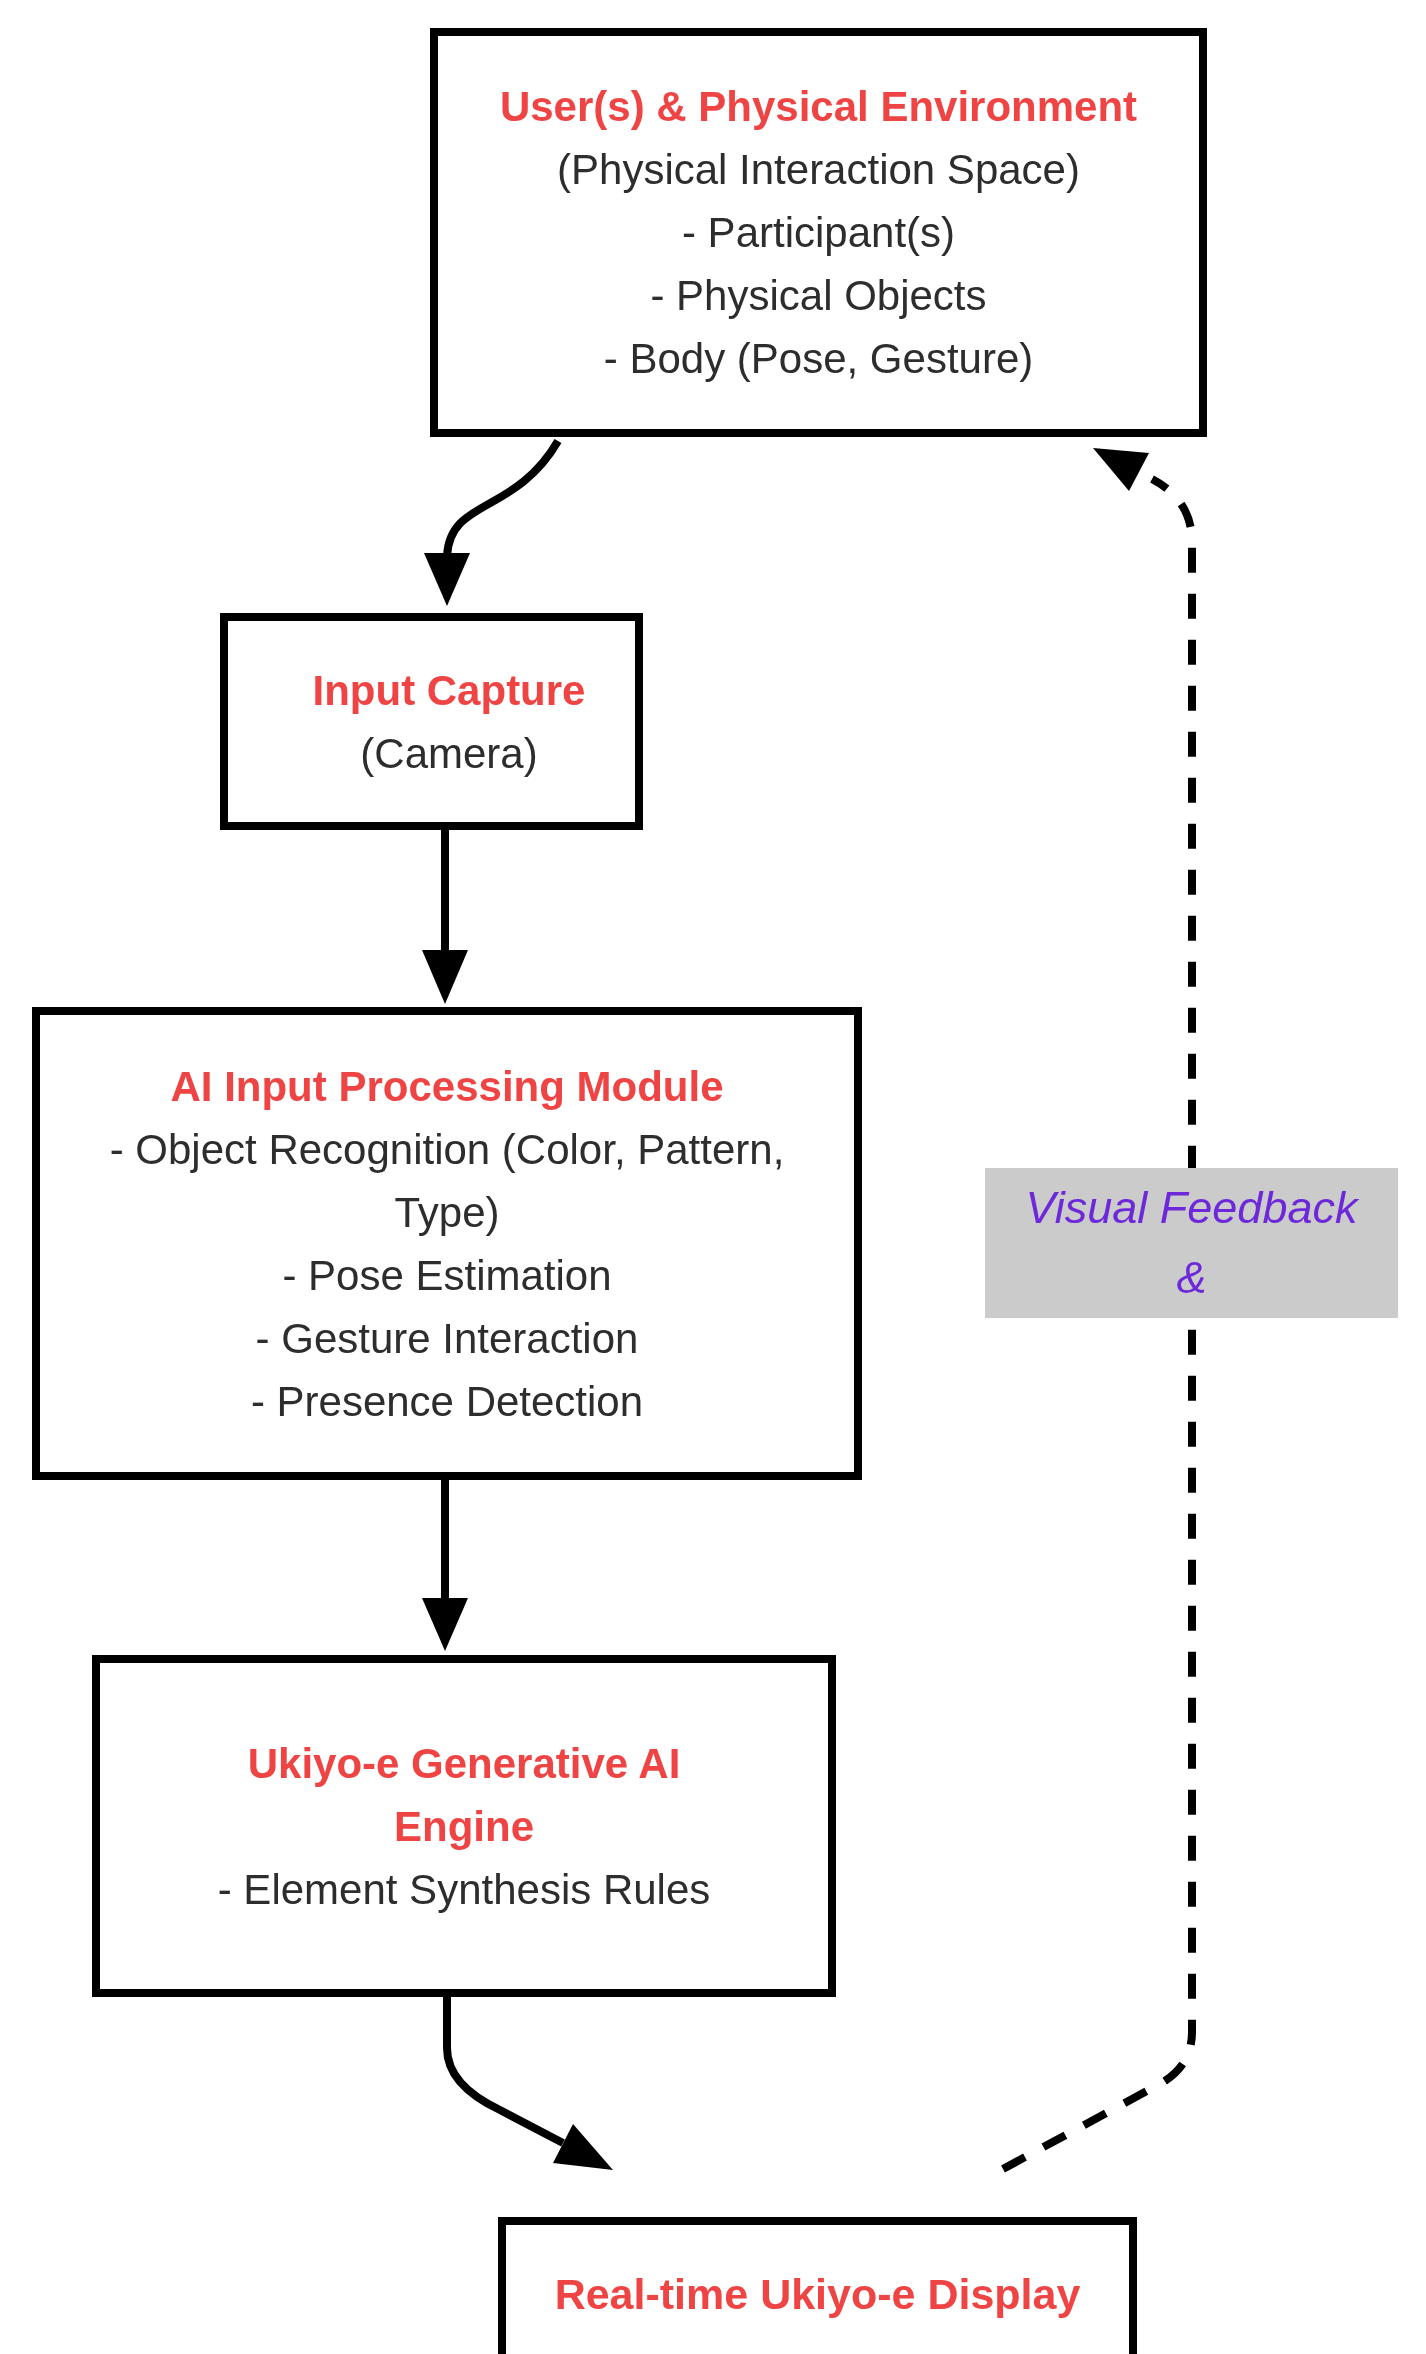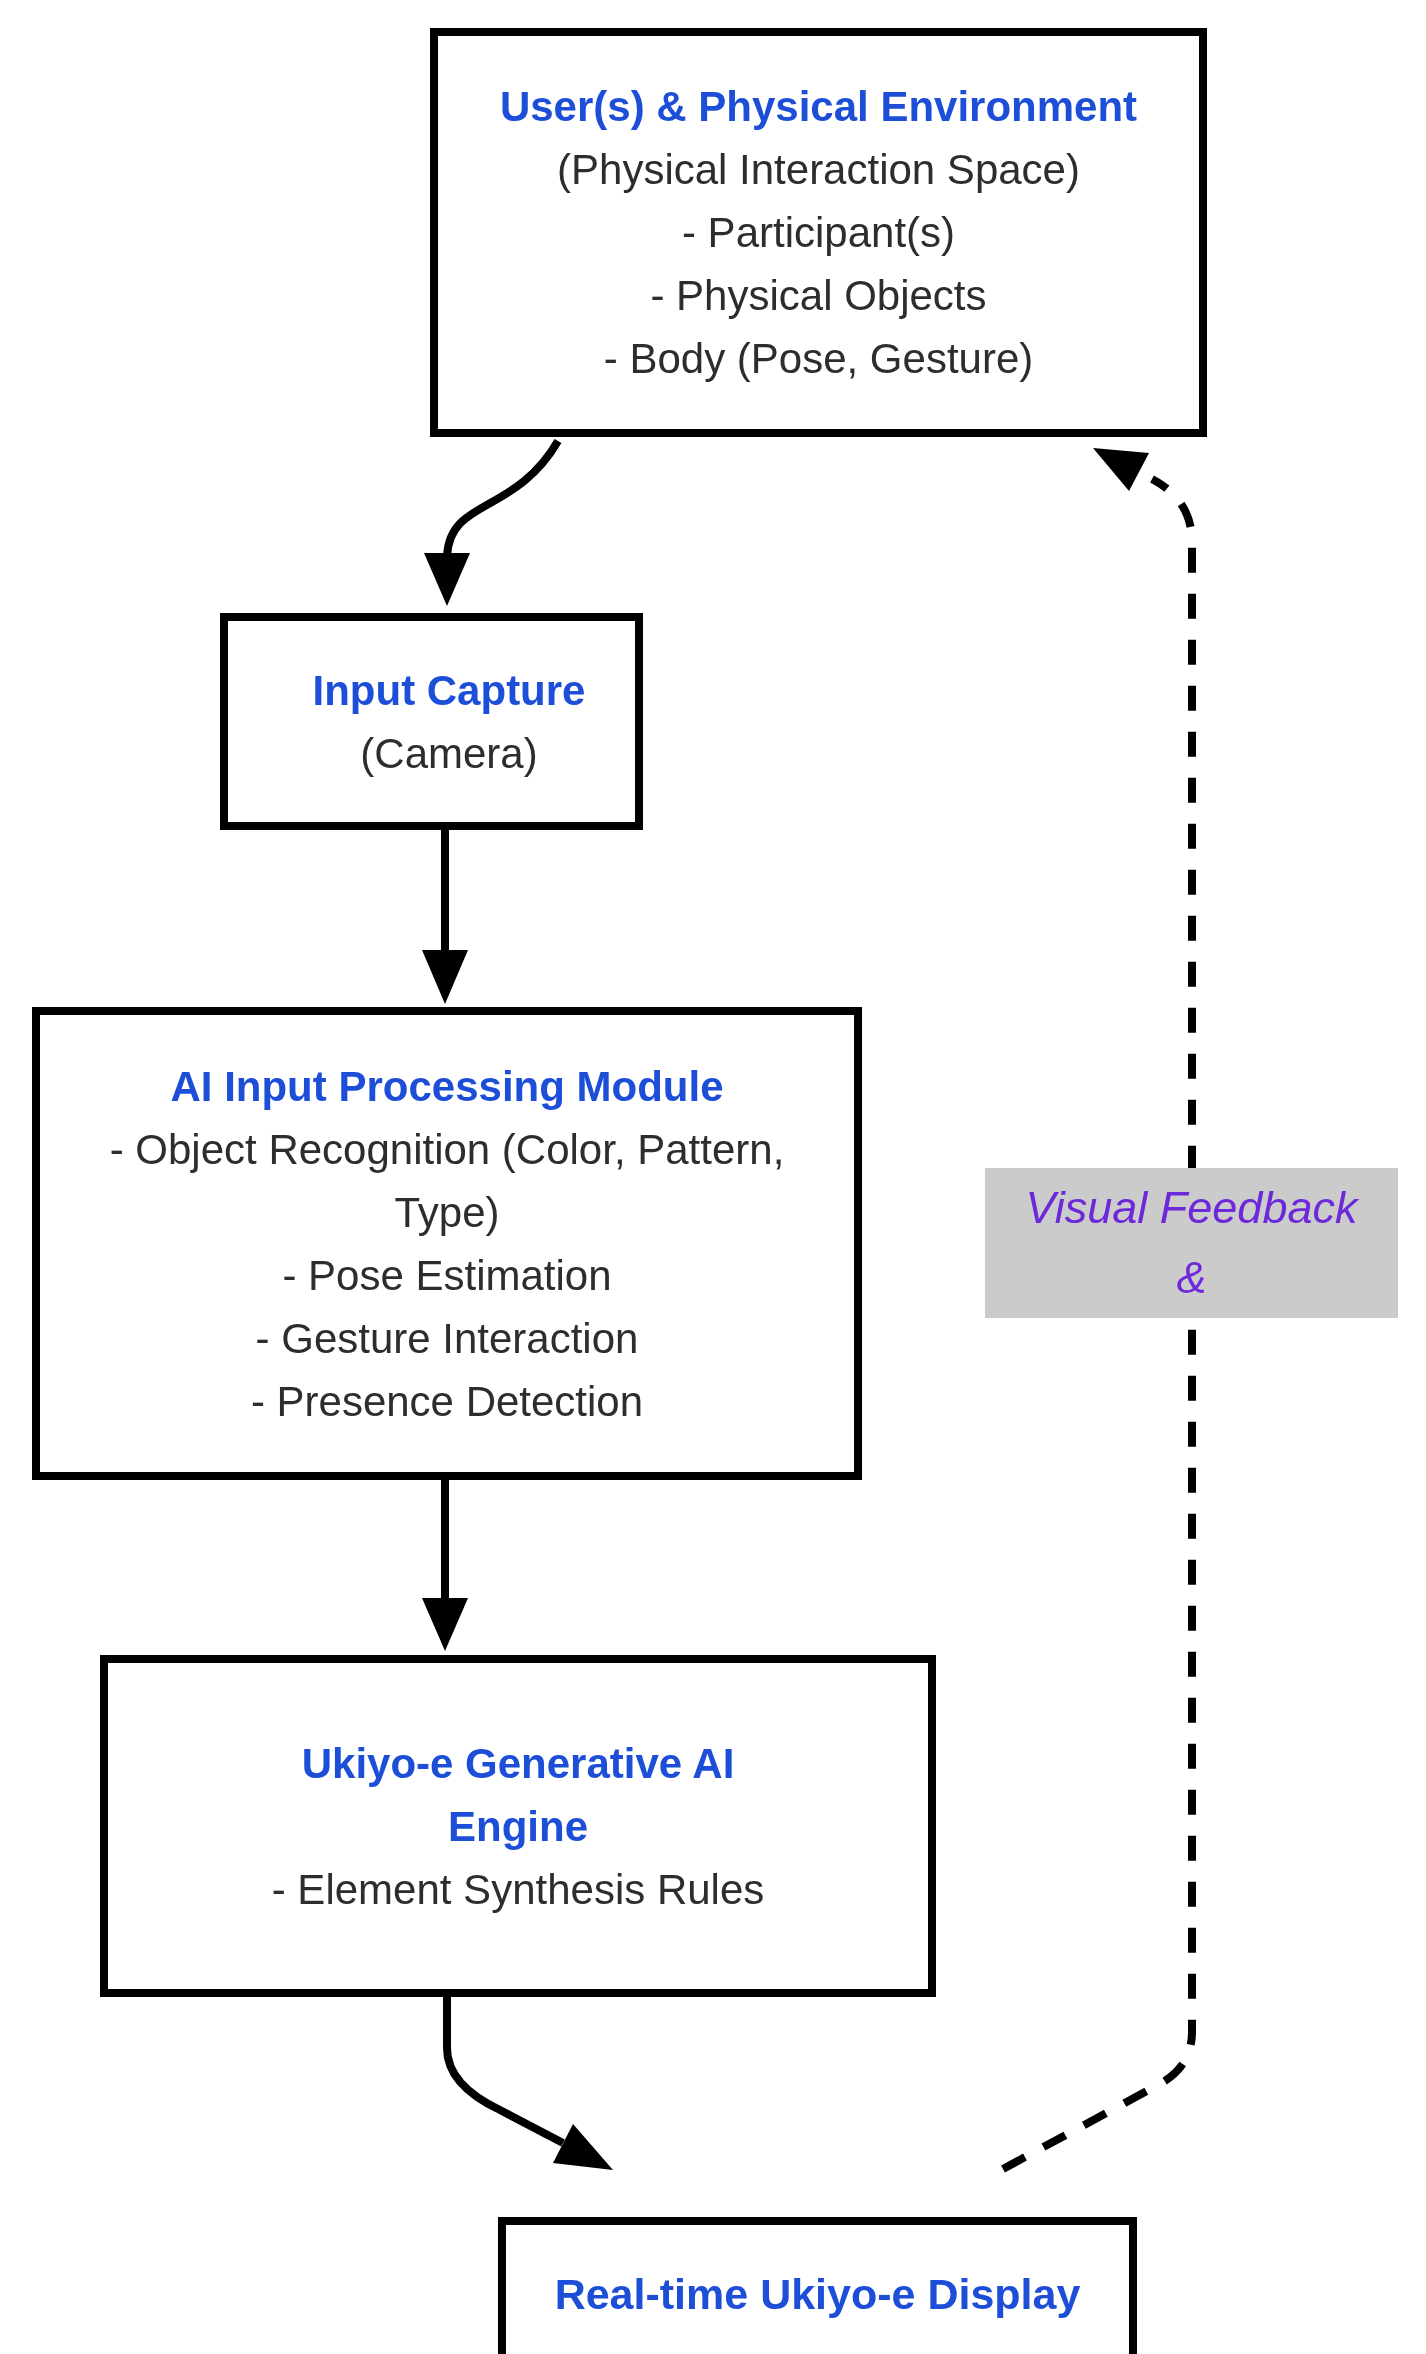--- a/index.html
+++ b/index.html
@@ -22,21 +22,21 @@
     display:flex;
     flex-direction:column;
     justify-content:center;
     align-items:center;
     text-align:center;
     color:#2d2d2d;
     font-size:42px;
     line-height:1.5;
     padding:0 10px;
   }
-  .node .t{font-weight:700;color:#1d4ed8;}
+  .node .t{font-weight:700;color:#ef4444;}
   .node .l{font-weight:400;}
   .feedback{
     position:absolute;
     left:985px;top:1168px;width:413px;height:150px;
     background:#cbcbcb;
     display:flex;flex-direction:column;justify-content:center;align-items:center;
     font-style:italic;
     font-size:45px;line-height:1.55;
     color:#6d28d9;
     text-align:center;
@@ -80,21 +80,21 @@
 
   <div class="node" style="left:32px;top:1007px;width:830px;height:473px;">
     <div class="t">AI Input Processing Module</div>
     <div class="l">- Object Recognition (Color, Pattern,</div>
     <div class="l">Type)</div>
     <div class="l">- Pose Estimation</div>
     <div class="l">- Gesture Interaction</div>
     <div class="l">- Presence Detection</div>
   </div>
 
-  <div class="node" style="left:100px;top:1655px;width:836px;height:342px;">
+  <div class="node" style="left:92px;top:1655px;width:744px;height:342px;">
     <div class="t">Ukiyo-e Generative AI</div>
     <div class="t">Engine</div>
     <div class="l">- Element Synthesis Rules</div>
   </div>
 
   <div class="node" style="left:498px;top:2173px;width:639px;height:154px;font-size:43px;margin-top:44px;">
     <div class="t">Real-time Ukiyo-e Display</div>
   </div>
 
   <div class="feedback">

